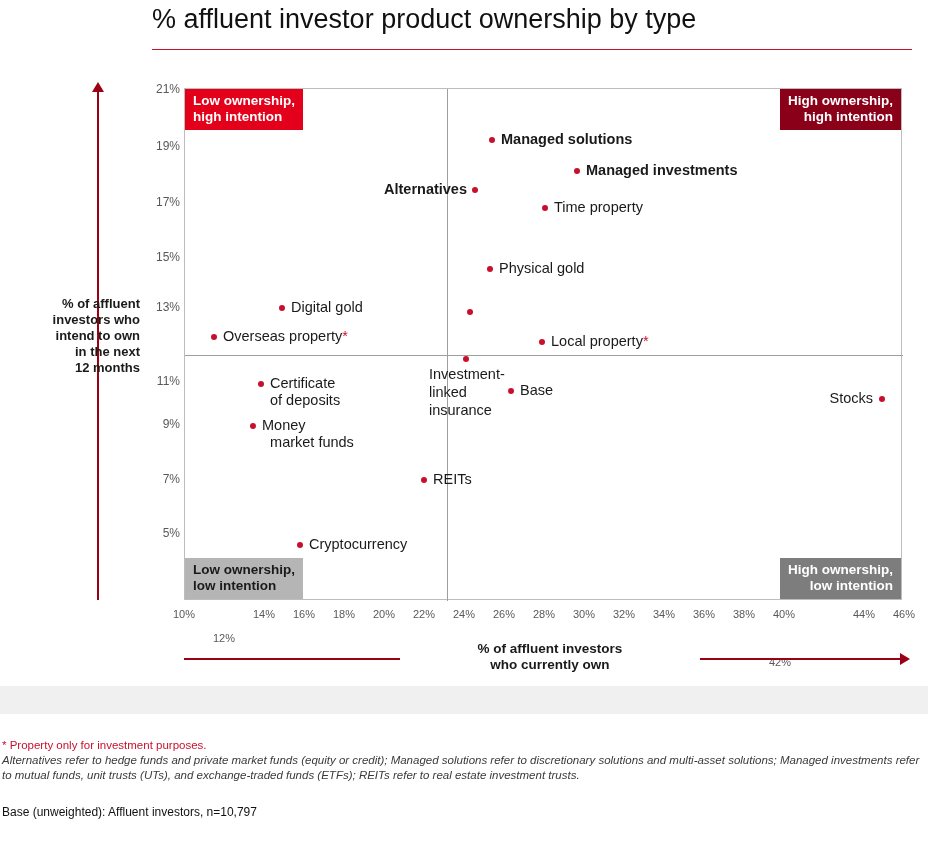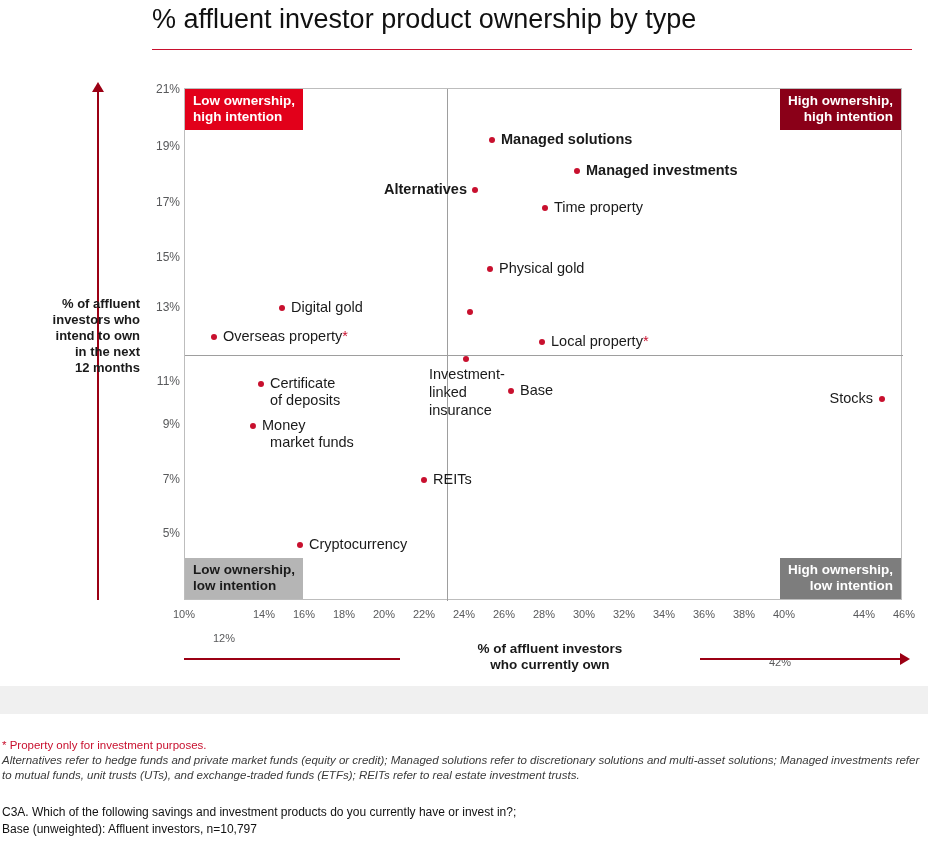--- a/index.html
+++ b/index.html
@@ -351,15 +351,14 @@
 <div id="xaxis-title">% of affluent investors<br>who currently own</div>
 
 <div id="bottom-band"></div>
 
 <div id="footnotes">
   <div class="fn-star">* Property only for investment purposes.</div>
   <div class="fn-italic">Alternatives refer to hedge funds and private market funds (equity or credit); Managed solutions refer to discretionary solutions and multi-asset solutions; Managed investments refer to mutual funds, unit trusts (UTs), and exchange-traded funds (ETFs); REITs refer to real estate investment trusts.</div>
 </div>
 
 <div id="questions">
-  <div>C3A. Which of the following savings and investment products do you currently have or invest in?;</div>
   <div>Base (unweighted): Affluent investors, n=10,797</div>
 </div>
 
 </body></html>

